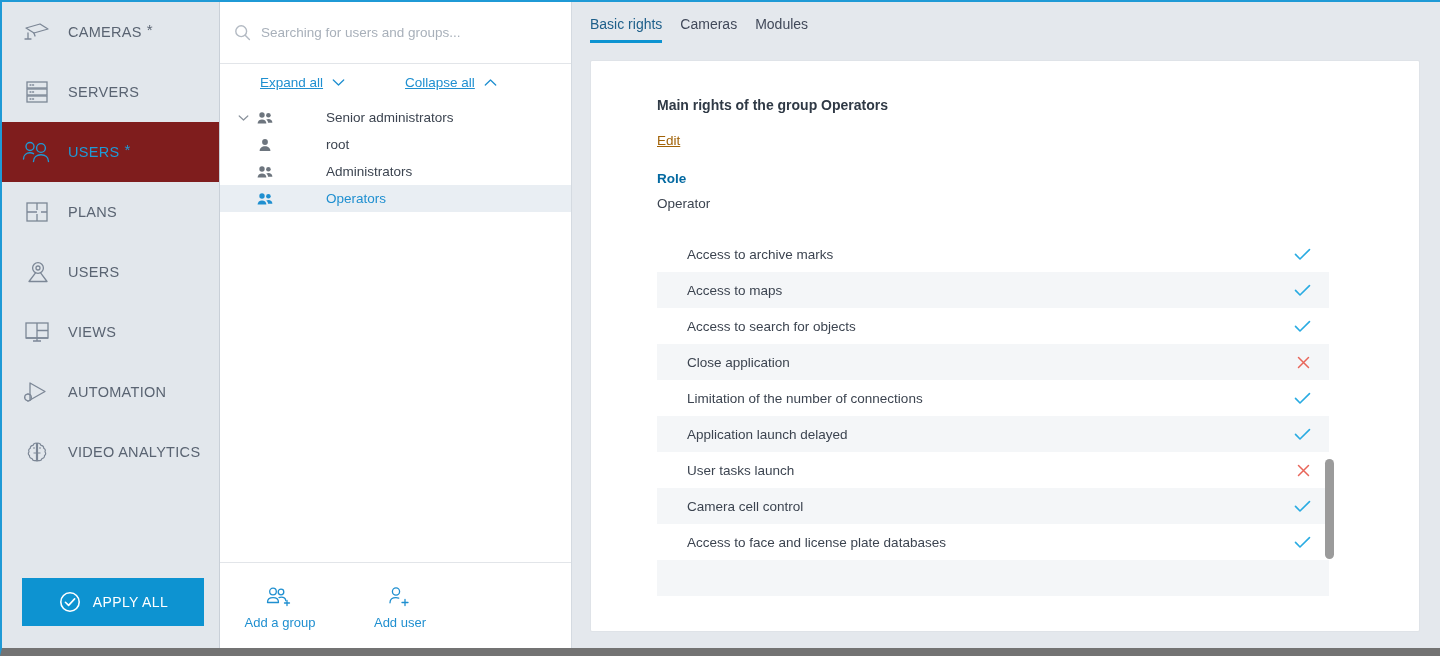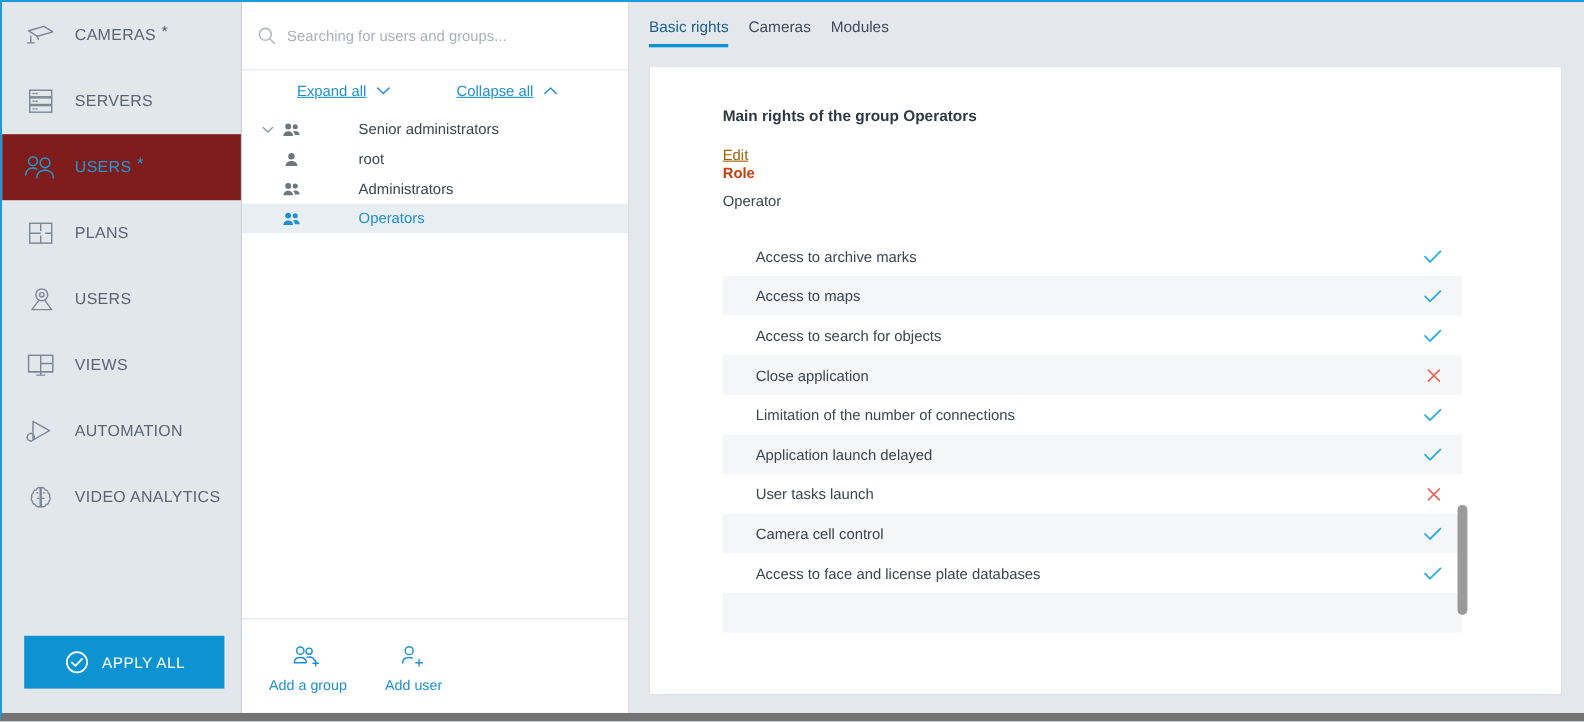--- a/index.html
+++ b/index.html
@@ -95,21 +95,21 @@
     flex: 0 0 32px;
     margin-top: 2px;
   }
   .exp-link {
     color: #1f8fd0; font-size: 13.5px;
     text-decoration: underline;
     cursor: pointer;
   }
   .exp-grp { display: flex; align-items: center; cursor: pointer; }
   .exp-grp .cv { margin-left: 9px; display: flex; }
-  .exp-left { margin-left: 36px; }
+  .exp-left { margin-left: 26px; }
   .exp-right { margin-left: 60px; }
 
   .tree { padding-top: 6px; flex: 1 1 auto; overflow: hidden; }
   .tree-row {
     height: 27px;
     display: flex; align-items: center;
     font-size: 13.5px; color: #3c4450;
     cursor: pointer;
     padding-left: 12px;
   }
@@ -117,20 +117,21 @@
   .tw { width: 22px; flex: 0 0 22px; display: flex; align-items: center; justify-content: center; }
   .tree-ico { width: 22px; flex: 0 0 22px; display: flex; align-items: center; justify-content: center; margin-right: 6px; }
   .tree-lbl { white-space: nowrap; margin-left: 44px; }
   .indent-1 { padding-left: 34px; }
 
   .tree-footer {
     height: 86px; flex: 0 0 86px;
     border-top: 1px solid #e2e5e9;
     display: flex; align-items: center;
     padding-left: 12px;
+    gap: 24px;
   }
   .foot-btn {
     width: 96px;
     display: flex; flex-direction: column; align-items: center;
     cursor: pointer;
     color: #1f8fd0; font-size: 13px;
   }
   .foot-btn .fi { height: 28px; display: flex; align-items: flex-end; margin-bottom: 5px; }
 
   
@@ -165,21 +166,21 @@
     overflow: hidden;
   }
   .card-inner { padding: 36px 0 0 66px; }
   .card-title { font-size: 14px; font-weight: bold; color: #2f3945; }
   .edit-link {
     display: inline-block;
     margin-top: 20px;
     font-size: 13.5px; color: #a16207;
     text-decoration: underline; cursor: pointer;
   }
-  .role-head { font-size: 13.5px; font-weight: bold; color: #c2410c; }
+  .role-head { margin-top: 22px; font-size: 13.5px; font-weight: bold; color: #0369a1; }
   .role-val { margin-top: 10px; font-size: 13.5px; color: #3c4450; }
 
   .rights {
     margin-top: 25px;
     width: 672px;
     position: relative;
   }
   .right-row {
     height: 36px;
     display: flex; align-items: center;

